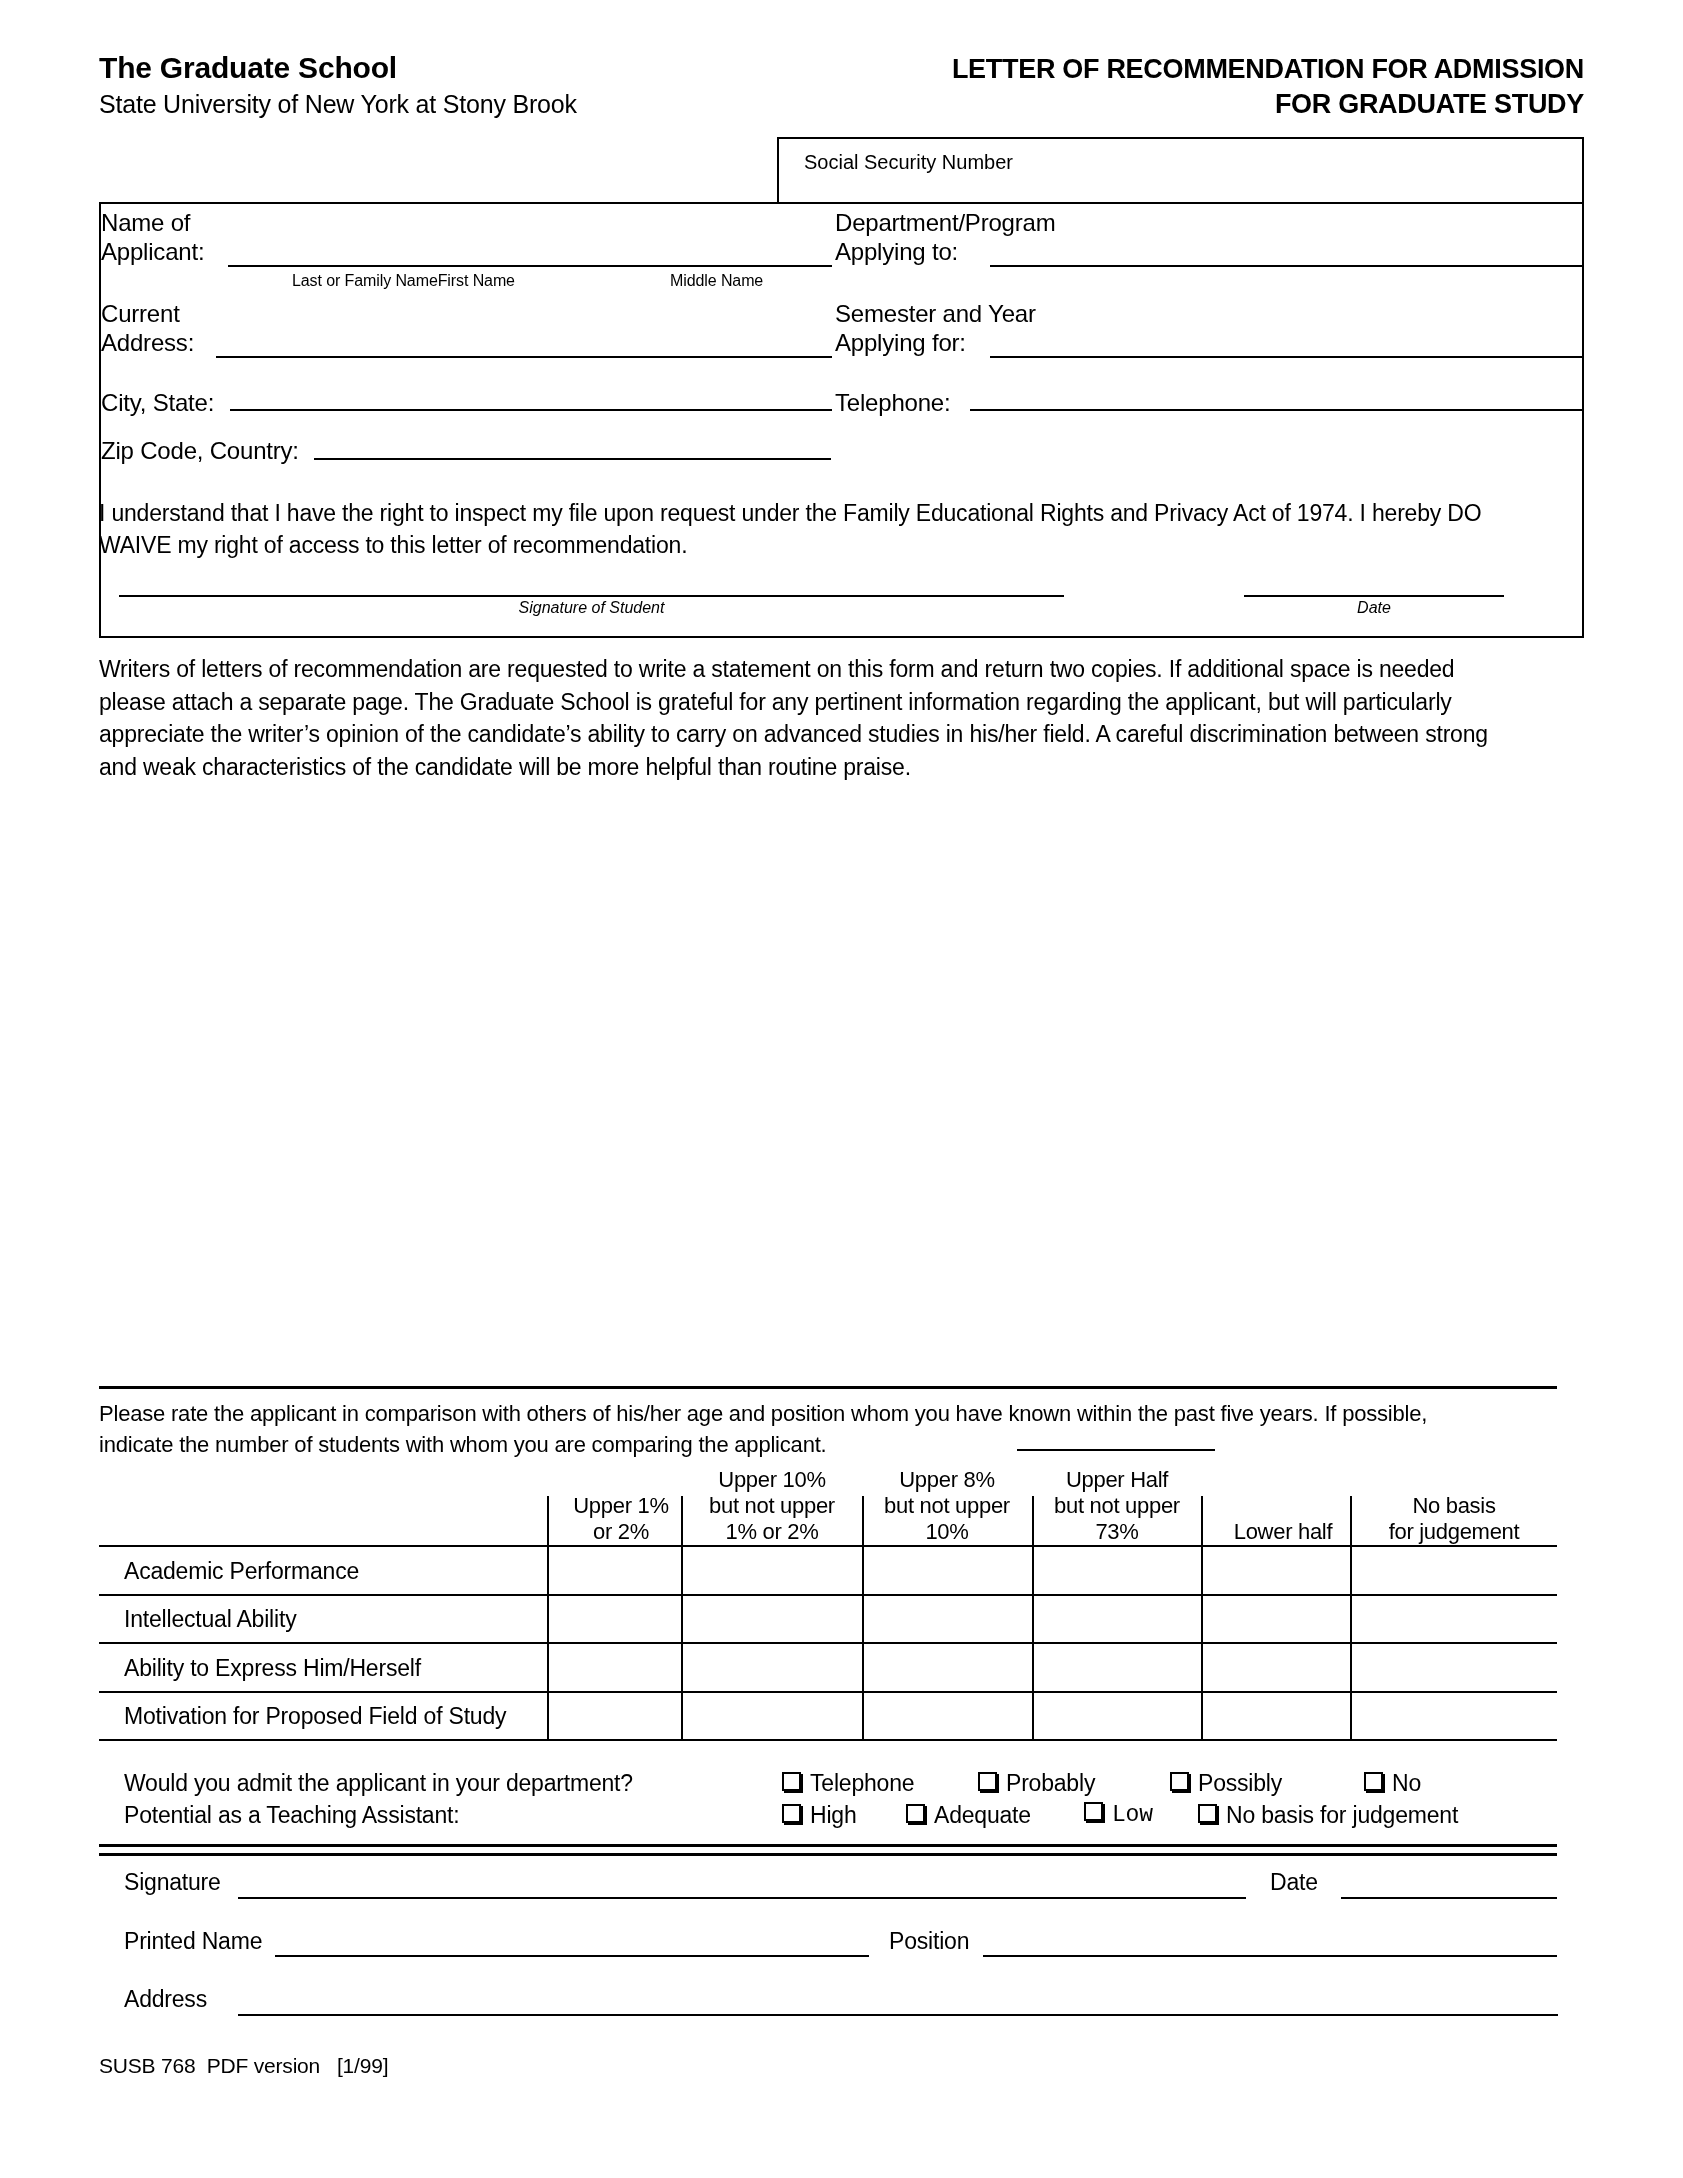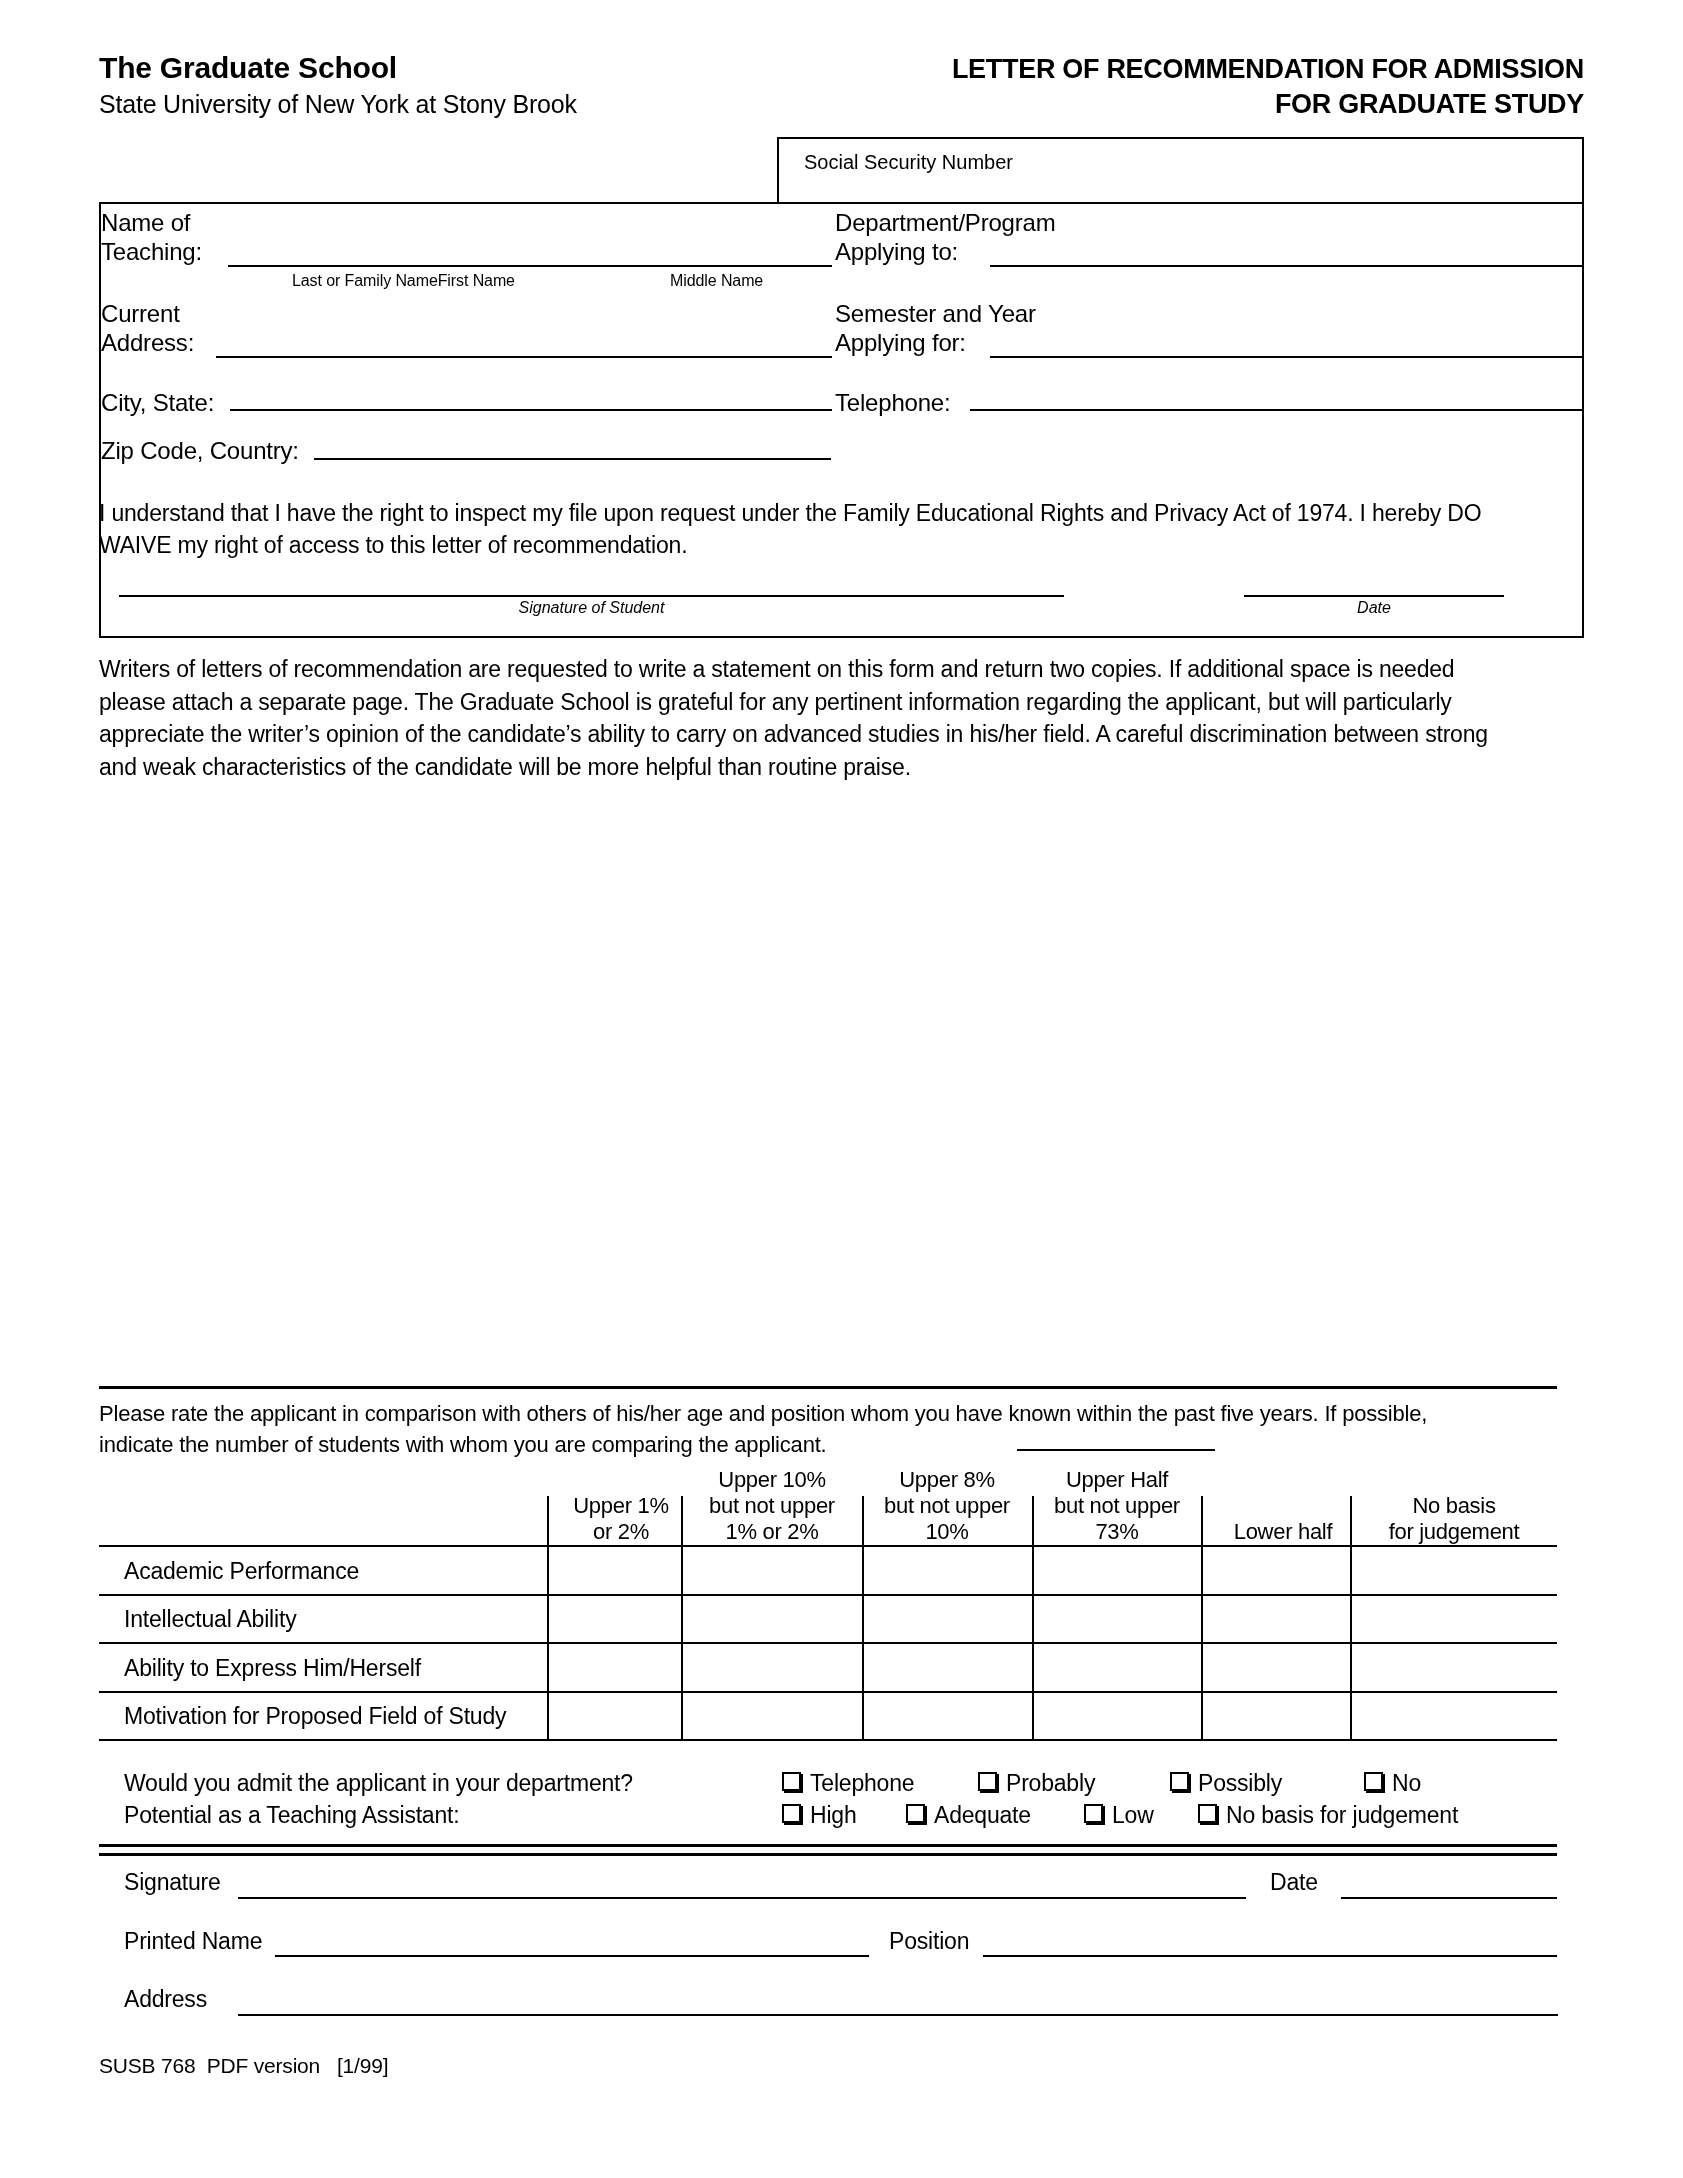--- a/index.html
+++ b/index.html
@@ -244,21 +244,21 @@
     </div>
   </div>
 
   <div class="ssn-box">
     <span class="ssn-label">Social Security Number</span>
   </div>
 
   <div class="applicant-box"></div>
 
   <div class="fld-label" style="left:101px; top:208px;">Name of
-Teaching:</div>
+Applicant:</div>
   <div class="rule" style="left:228px; top:265px; width:604px;"></div>
   <div class="sub-label" style="left:292px; top:272px;">Last or Family NameFirst Name</div>
   <div class="sub-label" style="left:670px; top:272px;">Middle Name</div>
 
   <div class="fld-label" style="left:835px; top:208px;">Department/Program
 Applying to:</div>
   <div class="rule" style="left:990px; top:265px; width:592px;"></div>
 
   <div class="fld-label" style="left:101px; top:299px;">Current
 Address:</div>
@@ -380,21 +380,21 @@
     <span class="cbox"></span><span>No</span>
   </div>
 
   <div class="q-label" style="left:124px; top:1802px;">Potential as a Teaching Assistant:</div>
   <div class="cbx" style="left:782px; top:1802px;">
     <span class="cbox"></span><span>High</span>
   </div>
   <div class="cbx" style="left:906px; top:1802px;">
     <span class="cbox"></span><span>Adequate</span>
   </div>
-  <div class="cbx" style="left:1084px; top:1802px;">
+  <div class="cbx" style="left:1084px; top:1802px;font-family:Liberation Mono, monospace;">
     <span class="cbox"></span><span>Low</span>
   </div>
   <div class="cbx" style="left:1198px; top:1802px;">
     <span class="cbox"></span><span>No basis for judgement</span>
   </div>
 
   <div class="hr-thick" style="left:99px; top:1844px; width:1458px;"></div>
   <div class="hr-thick" style="left:99px; top:1853px; width:1458px;"></div>
 
   <div class="bot-label" style="left:124px; top:1869px;">Signature</div>

